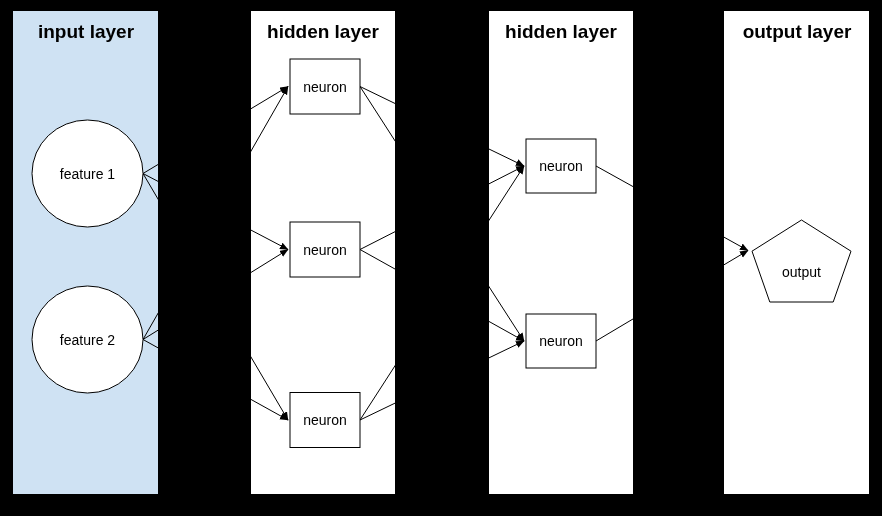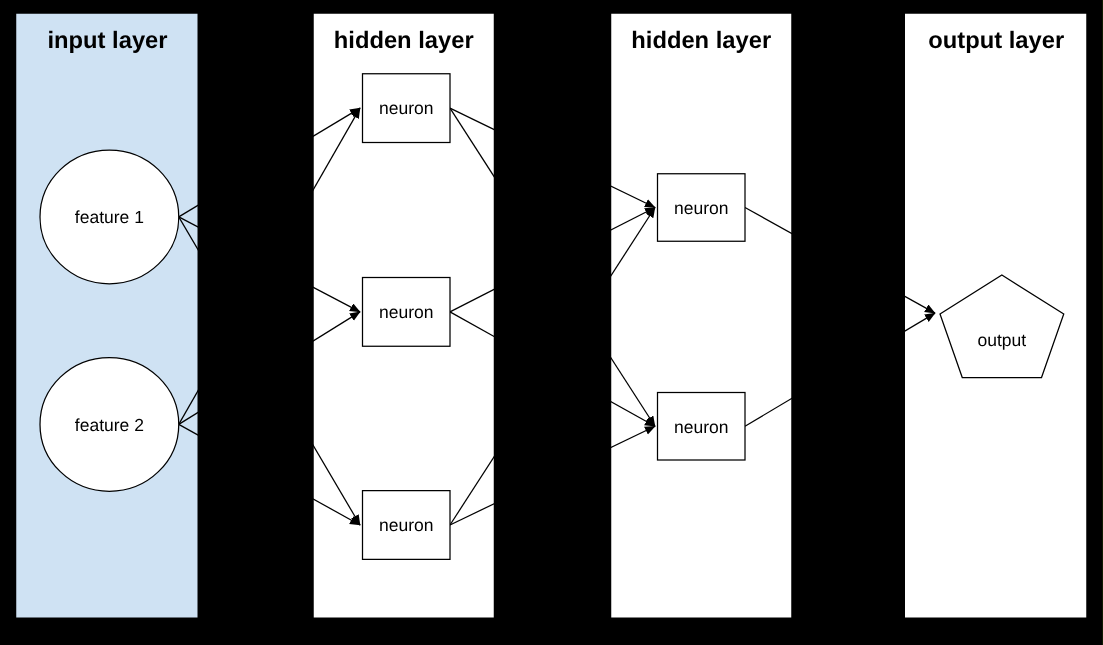--- a/index.html
+++ b/index.html
@@ -4,21 +4,21 @@
 <style>
   html, body {
     margin: 0;
     padding: 0;
     background: #000000;
   }
   .stage {
     position: relative;
     width: 882px;
     height: 516px;
-    background: #4d7c0f;
+    background: #0f766e;
     overflow: hidden;
   }
   svg {
     display: block;
   }
   text {
     font-family: "Liberation Sans", sans-serif;
     fill: #000000;
   }
   .panel-title {

